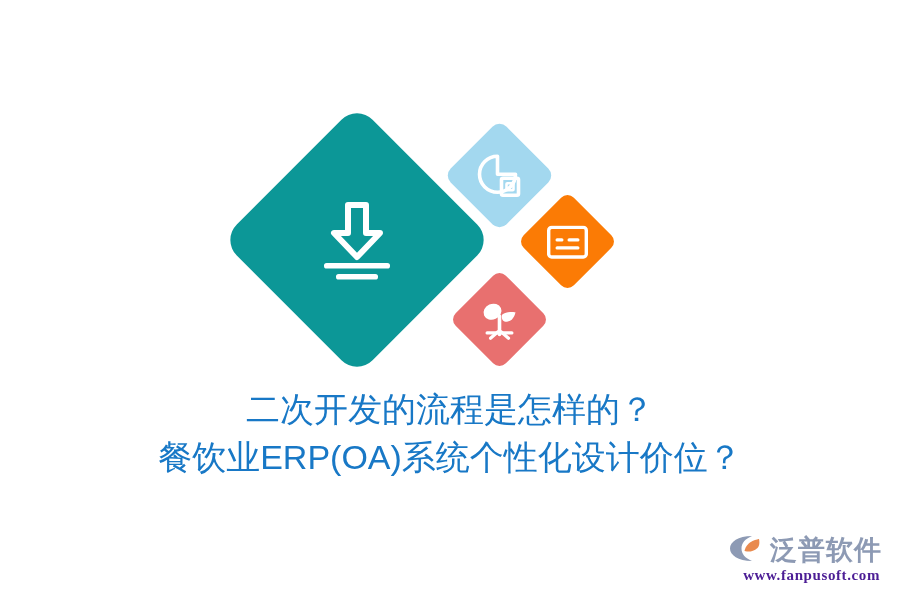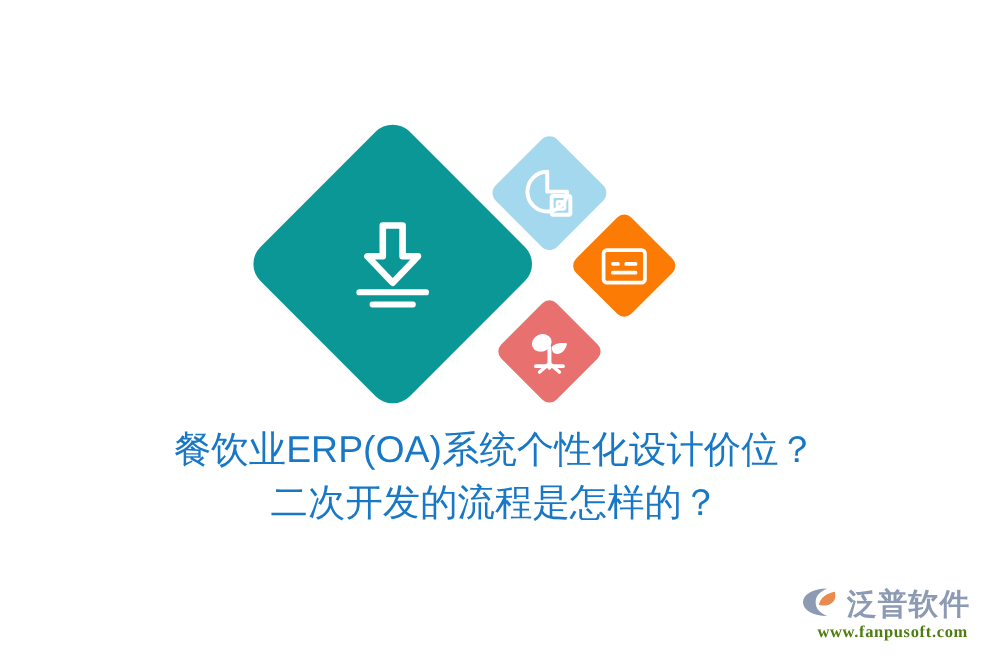--- a/index.html
+++ b/index.html
@@ -119,21 +119,21 @@
   }
   .watermark-brand {
     color: #8D9AB4;
     font-size: 27px;
     font-weight: 700;
     line-height: 30px;
     letter-spacing: 1px;
     font-family: "DejaVu Sans", sans-serif;
   }
   .watermark-url {
-    color: #4d7c0f;
+    color: #4c1d95;
     font-size: 15px;
     font-weight: 700;
     line-height: 18px;
     letter-spacing: 0.6px;
     font-family: "Liberation Serif", "DejaVu Serif", serif;
     margin-top: -1px;
     margin-right: 2px;
   }
 </style>
 </head>
@@ -183,22 +183,22 @@
           <rect x="8" y="33" width="28" height="3.4" rx="1.7" fill="#FFFFFF"></rect>
           <path d="M13 40 L20.5 33.5" stroke="#FFFFFF" stroke-width="3.2" stroke-linecap="round"></path>
           <path d="M31 40 L23.5 33.5" stroke="#FFFFFF" stroke-width="3.2" stroke-linecap="round"></path>
         </svg>
       </span>
     </div>
 
   </div>
 
   <div class="headline">
+    <span class="line">二次开发的流程是怎样的？</span>
     <span class="line">餐饮业ERP(OA)系统个性化设计价位？</span>
-    <span class="line">二次开发的流程是怎样的？</span>
   </div>
 
   <div class="watermark">
     <div class="watermark-top">
       <span>
         <svg width="34" height="30" viewBox="0 0 34 30" fill="none" xmlns="http://www.w3.org/2000/svg">
           <path d="M24 3 C10 3 2 9 2 15.5 C2 22 10 28 24 28 C17 25 13.5 21 13.5 15.5 C13.5 10 17 6 24 3 Z" fill="#8D9AB4"></path>
           <path d="M31 6 C31 6 18.5 7.5 16.5 18 C16.5 18 24 20.5 29.5 15 C32.5 12 31 6 31 6 Z" fill="#E98A4E"></path>
         </svg>
       </span>

